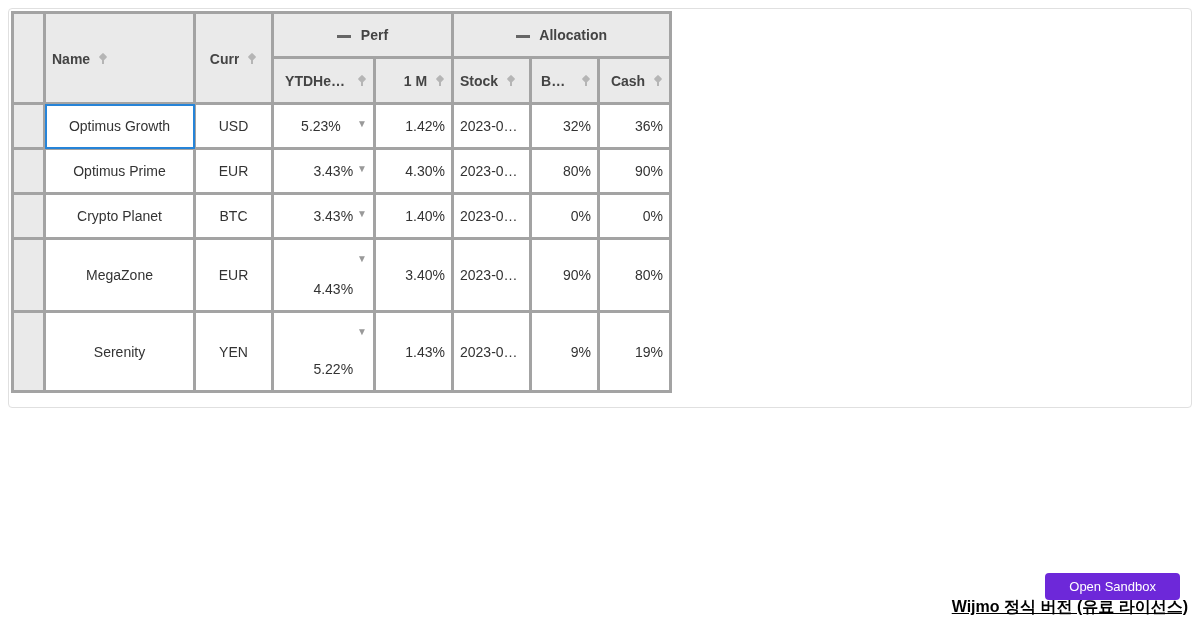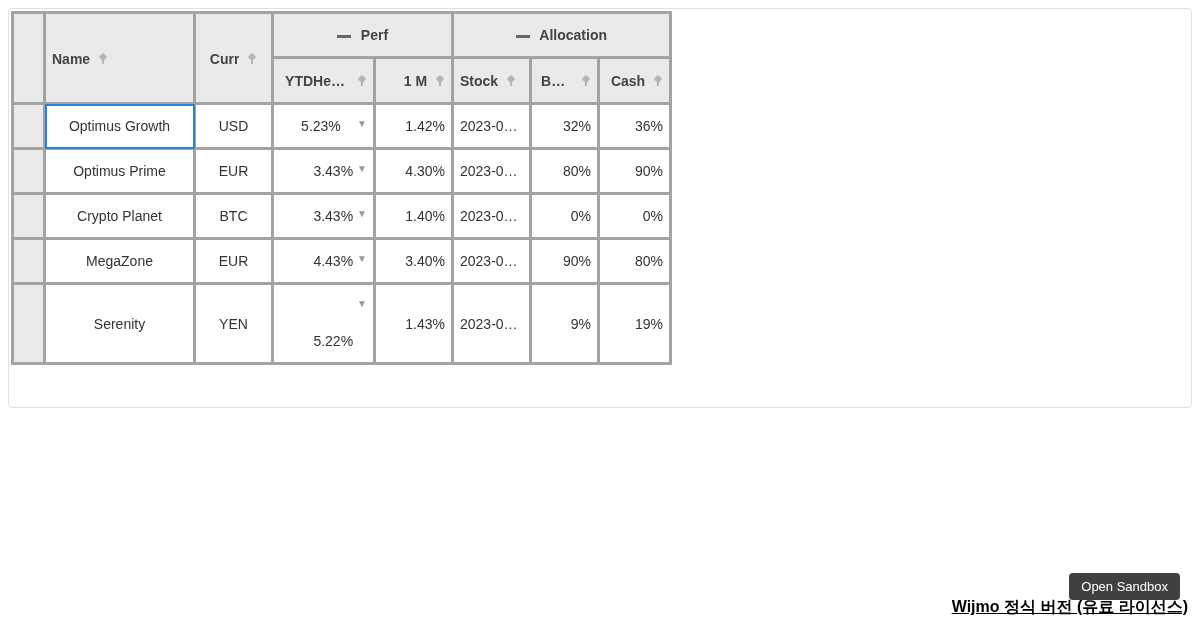--- a/index.html
+++ b/index.html
@@ -110,24 +110,24 @@
     align-items: center;
     gap: 12px;
   }
   .footer a {
     color: #000000;
     font-weight: 700;
     text-decoration: underline;
     font-size: 16px;
   }
   .sandbox-btn {
-    background: #404040;
+    background: #6d28d9;
     color: #fff;
     border-radius: 4px;
-    padding: 6px 12px;
+    padding: 6px 24px;
     font-size: 13px;
     position: absolute;
     right: 20px;
     bottom: 30px;
     z-index: 2;
   }
   .hdr-center { text-align: center; }
 </style>
 </head>
 <body>
@@ -215,21 +215,21 @@
           <td class="right"><span style="display: inline-block; width: 52px; text-align: right;">3.43%</span><span class="dd">▼</span></td>
           <td class="right">1.40%</td>
           <td>2023-0…</td>
           <td class="right">0%</td>
           <td class="right">0%</td>
         </tr>
         <tr>
           <td class="rowhdr"></td>
           <td class="name">MegaZone</td>
           <td class="center">EUR</td>
-          <td class="right"><span style="display: inline-block; width: 52px; text-align: right;">4.43%</span><span class="dd">▼</span></td>
+          <td class="right"><span style="display: inline-block; width: 52px; text-align: right; margin-top: 28px;">4.43%</span><span class="dd">▼</span></td>
           <td class="right">3.40%</td>
           <td>2023-0…</td>
           <td class="right">90%</td>
           <td class="right">80%</td>
         </tr>
         <tr>
           <td class="rowhdr"></td>
           <td class="name">Serenity</td>
           <td class="center">YEN</td>
           <td class="right"><span style="display: inline-block; width: 52px; text-align: right; margin-top: 35px;">5.22%</span><span class="dd">▼</span></td>

